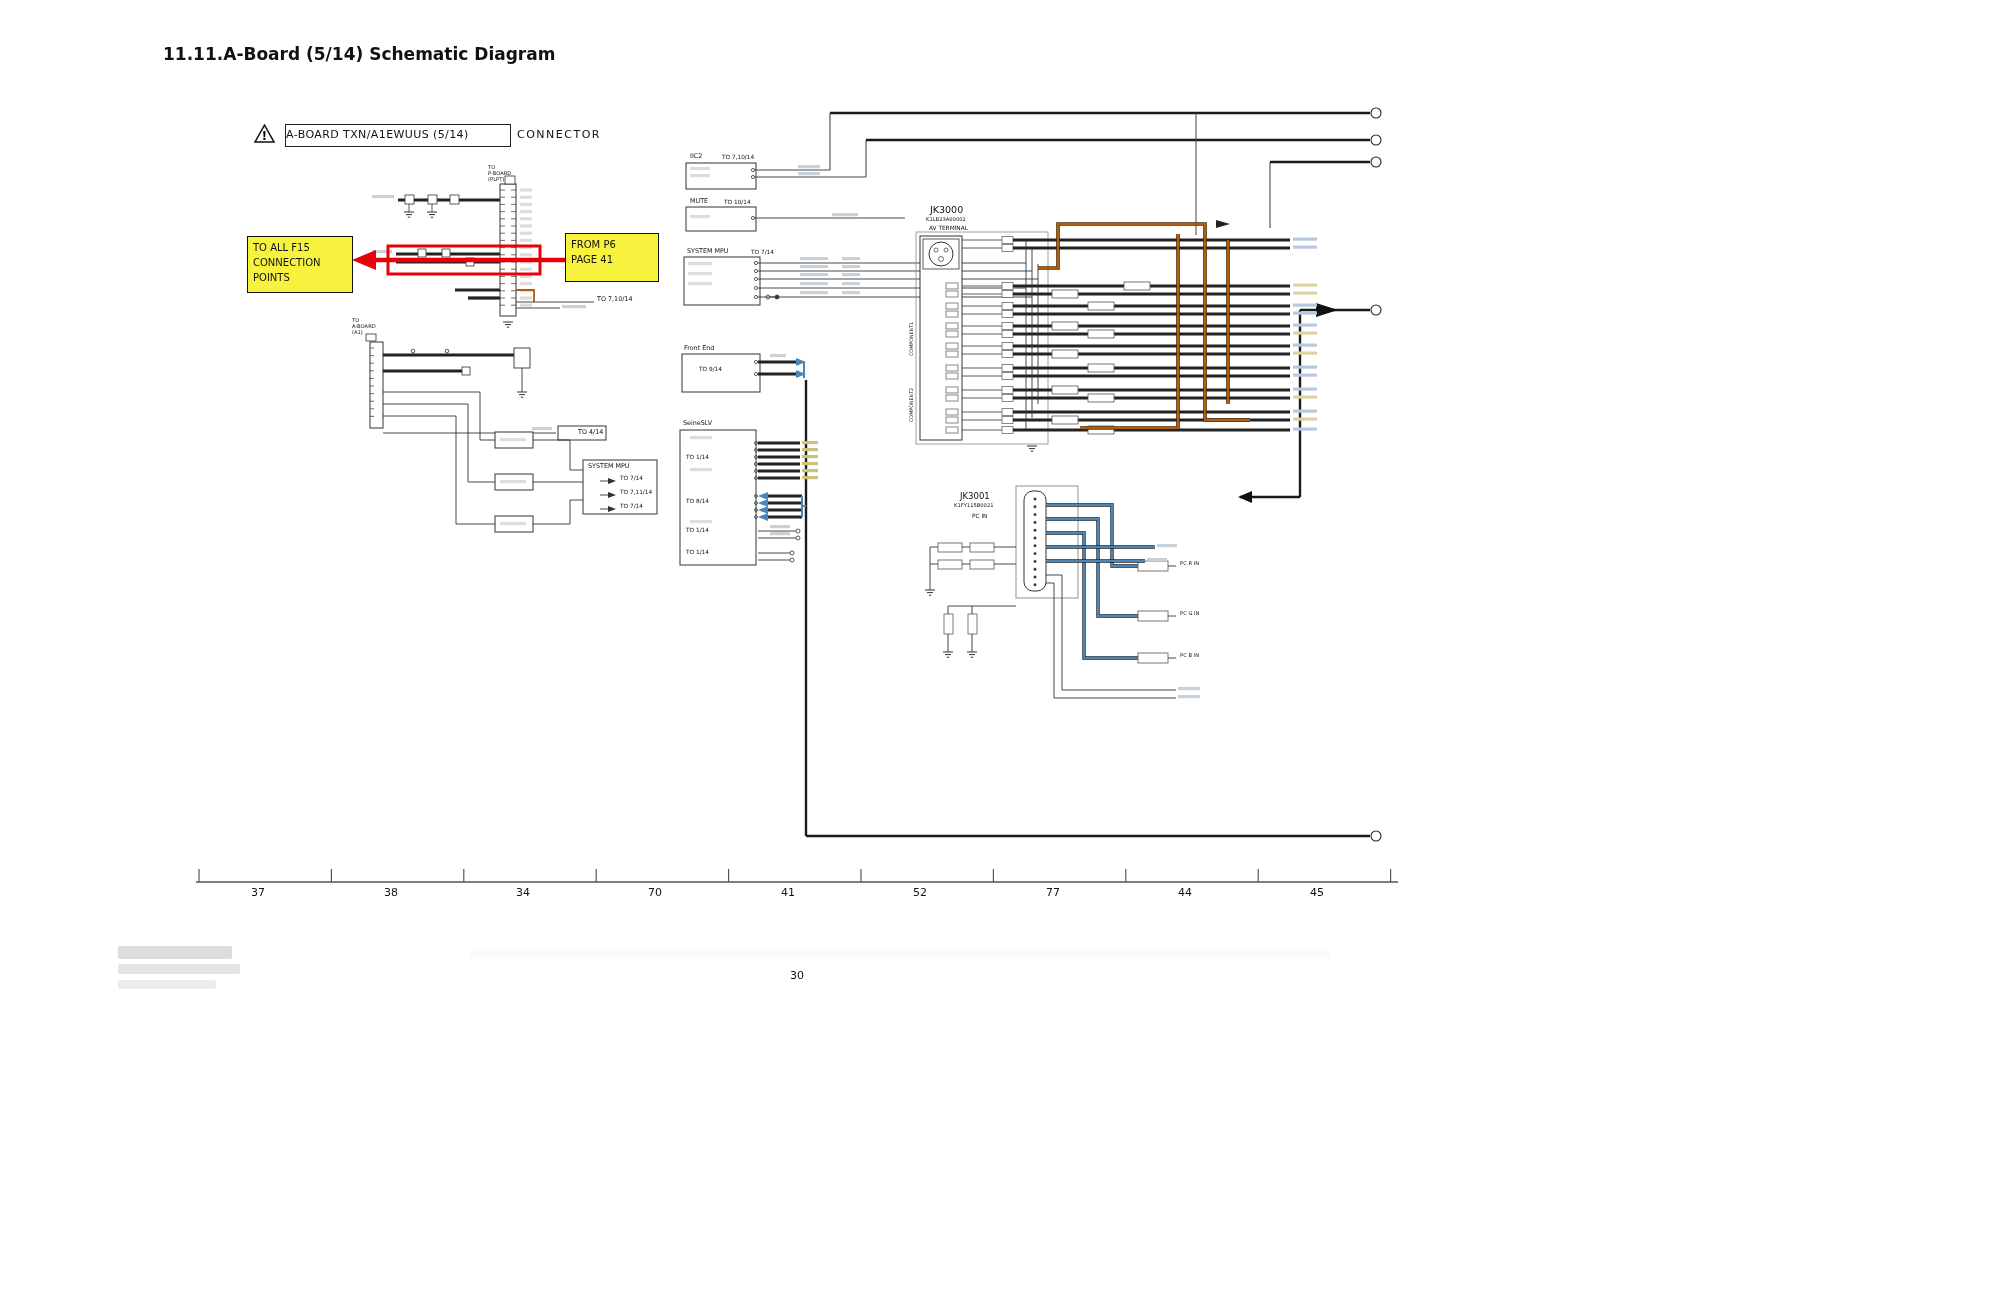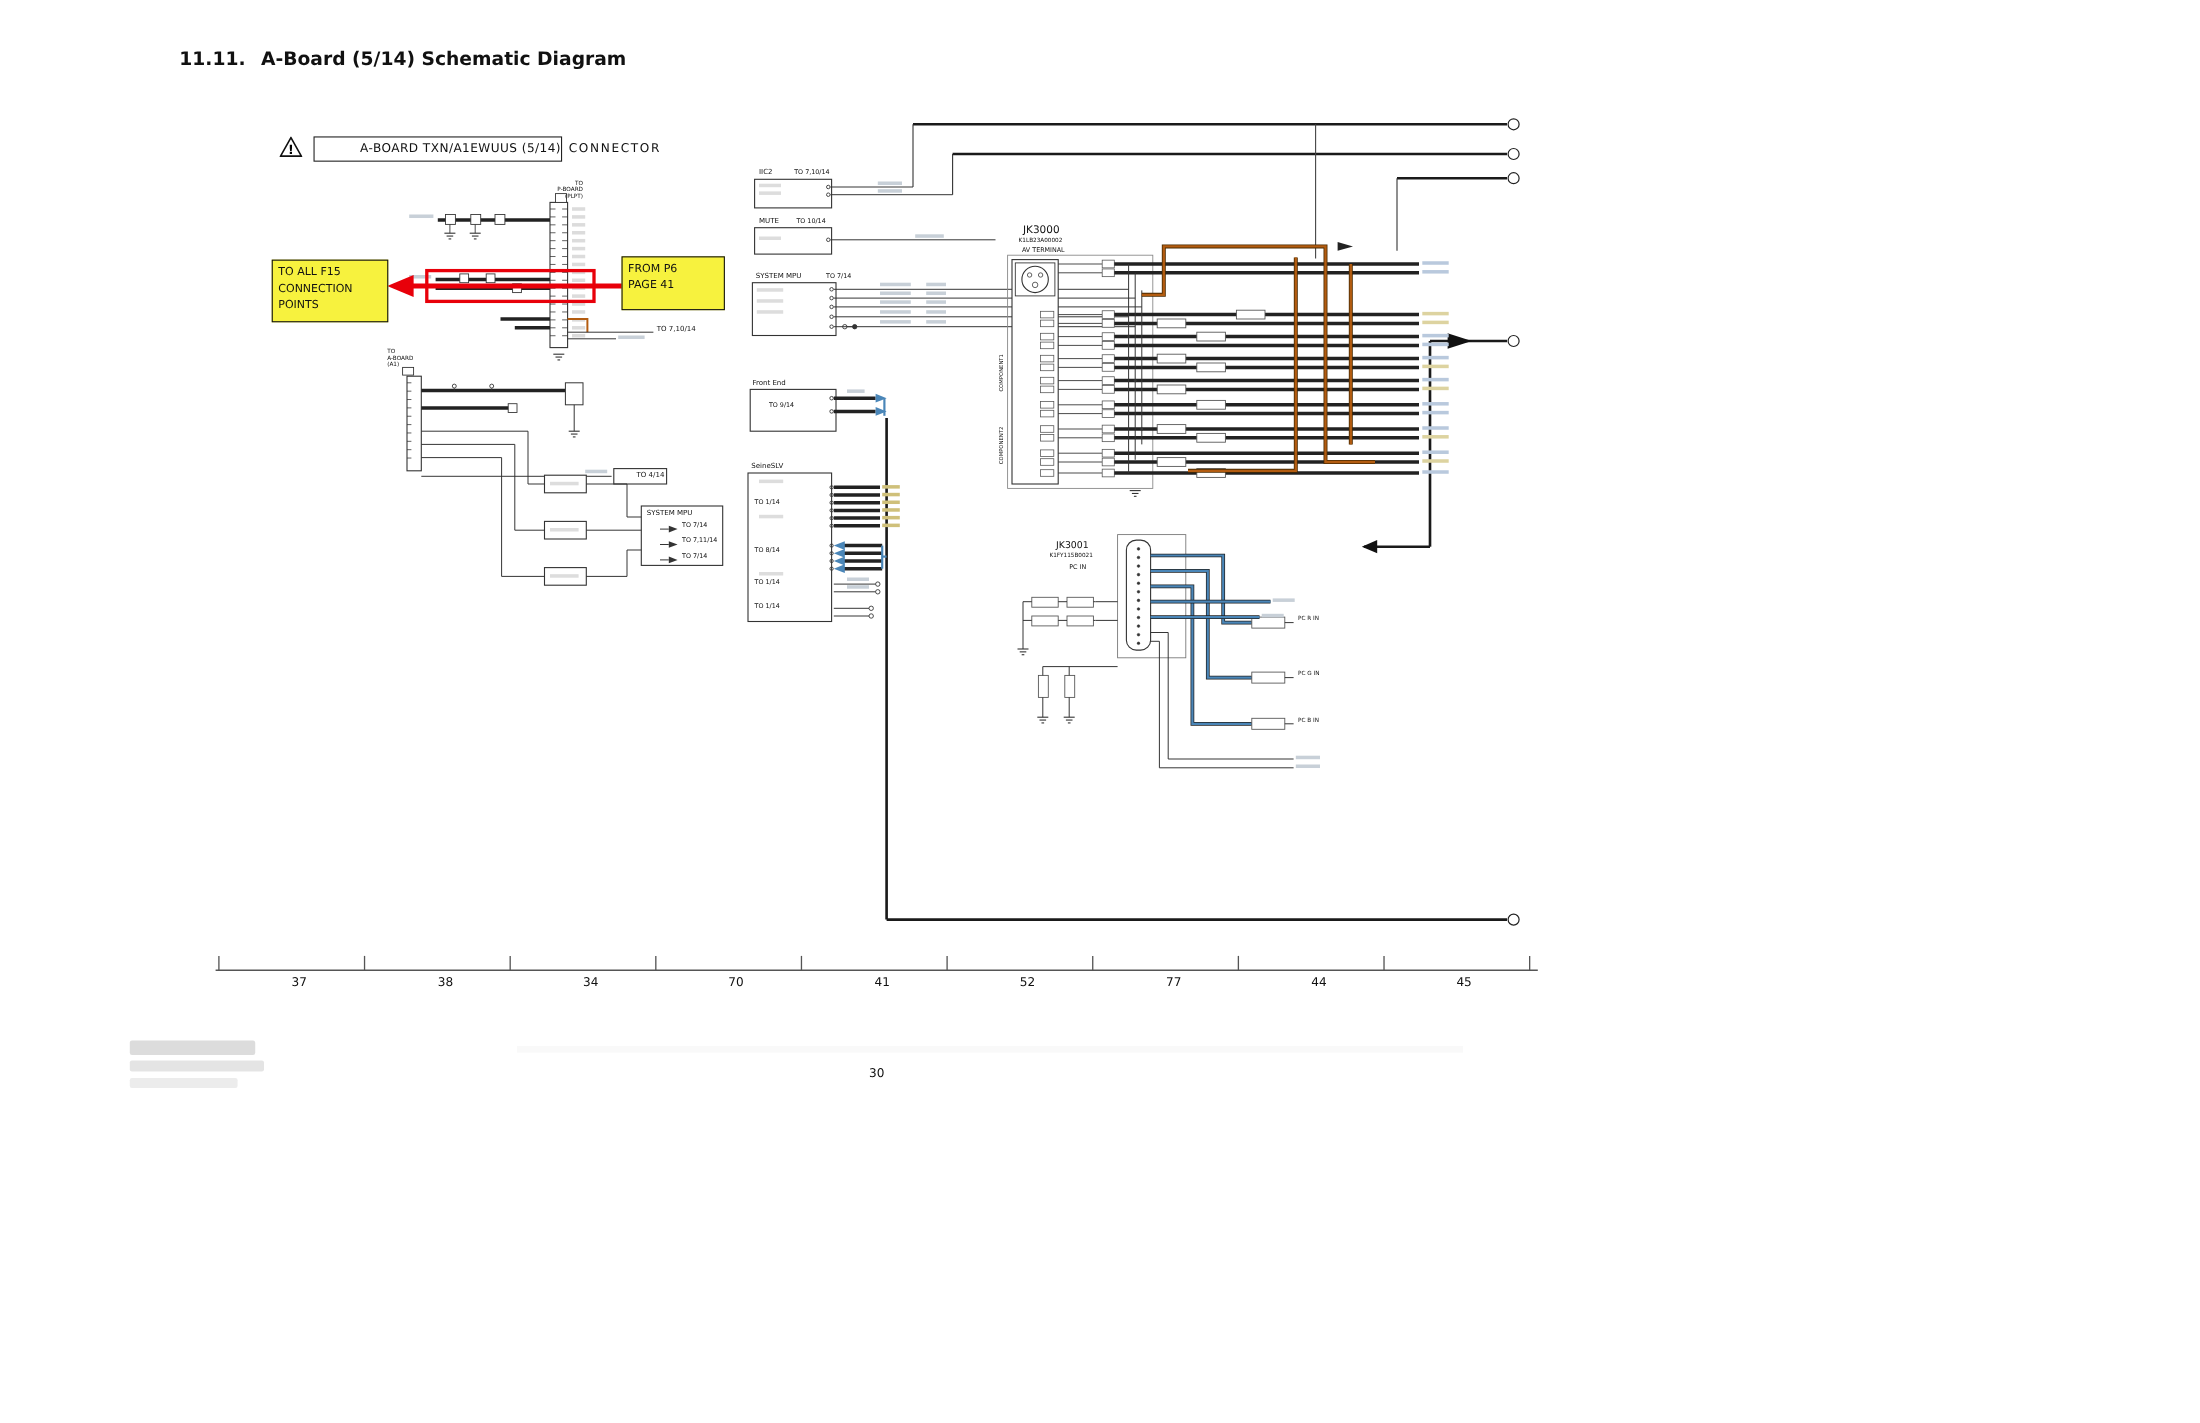--- a/index.html
+++ b/index.html
@@ -12,23 +12,23 @@
   .f45{font-size:4.8px}
   .f5{font-size:5.2px}
   .f55{font-size:5.8px}
   .f6{font-size:6.4px}
   .f8{font-size:8.5px}
   .f9{font-size:9.5px}
   .f11{font-size:11px}
   .f12{font-size:10px}
   .f17{font-size:17px}
   .stack span{display:block}
-  .center{text-align:right}
+  .center{text-align:left}
   .vert{transform:rotate(-90deg);transform-origin:left top}
-  .title-row{position:absolute;left:163px;top:44px;display:flex;gap:14px}
+  .title-row{position:absolute;left:163px;top:44px;display:flex;}
   .boxed{position:absolute;border:1.3px solid #222;background:#fff}
   .callout{position:absolute;background:#f7f23e;border:1.8px solid #111;padding:3px 5px;font-weight:normal}
   .callout span{display:block;line-height:15px}
 </style>
 </head>
 <body>
 
 <div id="page">
 
   <svg id="wires" width="2000" height="1294" viewBox="0 0 2000 1294">

